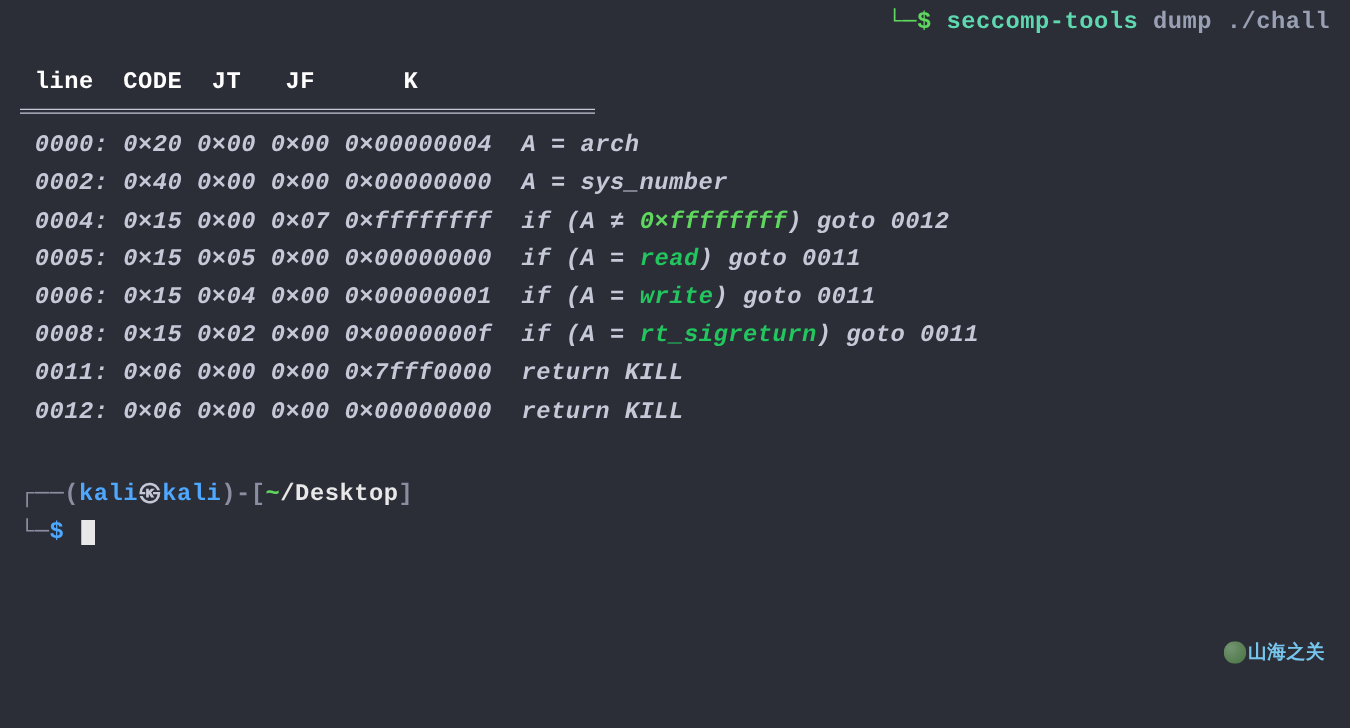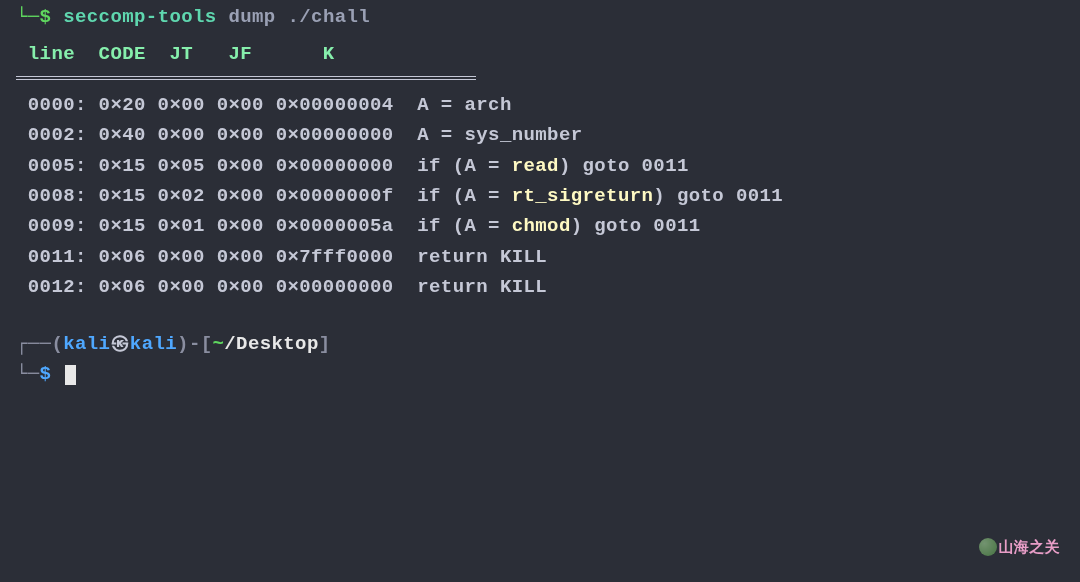--- a/index.html
+++ b/index.html
@@ -10,55 +10,55 @@
       font-weight: bold;
       color: #c5c8d6;
       padding: 2px 16px 10px 16px;
       width: 1080px;
       height: 582px;
       overflow: hidden;
       line-height: 1.6;
       letter-spacing: 0.4px;
       filter: blur(0.3px);
     }
-    .cmd-line { white-space: pre; margin-bottom: 0px; }
+    .cmd-line { white-space: pre; margin-bottom: 0px; text-align: right; }
     .prompt-arrow { color: #5fd75f; }
     .cmd-green { color: #5fd7af; }
     .cmd-gray { color: #9aa0b4; }
-    .header-row { white-space: pre; color: #86efac; margin-top: 7px; }
+    .header-row { white-space: pre; color: #ffffff; margin-top: 18px; }
     .divider {
       border: none;
       border-top: 4px double #c5c8d6;
       margin: 6px 0 10px 0;
       width: 460px;
     }
-    .dump-row { white-space: pre; color: #c5c8d6; }
+    .dump-row { white-space: pre; color: #c5c8d6; font-style: italic; }
     .hex-green { color: #5fd75f; }
-    .sym-name { color: #fef9c3; }
+    .sym-name { color: #22c55e; }
     .op { color: #c5c8d6; }
-    .prompt2 { margin-top: 26px; white-space: pre; }
+    .prompt2 { margin-top: 36px; white-space: pre; }
     .br-gray { color: #8a8ea0; }
     .user-blue { color: #4fa8ff; font-weight: bold; }
     .skull { color: #c5c8d6; }
     .path-white { color: #e8e8e8; font-weight: bold; }
     .tilde-green { color: #5fd75f; }
     .dollar { color: #4fa8ff; }
     .cursor {
       display: inline-block;
       width: 11px;
       height: 20px;
       background: #e8e8e8;
       vertical-align: text-bottom;
       margin-left: 2px;
     }
     .watermark {
       position: fixed;
       right: 20px;
-      bottom: 23px;
-      color: #f9a8d4;
+      bottom: 48px;
+      color: #7dd3fc;
       font-family: sans-serif;
       font-size: 15px;
       display: flex;
       align-items: center;
       gap: 1px;
       opacity: 0.92;
     }
     .wm-icon {
       width: 18px;
       height: 18px;
@@ -72,23 +72,24 @@
 
 <div class="cmd-line"><span class="prompt-arrow">└─$ </span><span class="cmd-green">seccomp-tools</span><span class="cmd-gray"> </span><span class="cmd-gray">dump ./chall</span></div>
 
 <div class="header-row"> line  CODE  JT   JF      K</div>
 
 <hr class="divider">
 
 <div id="rows">
     <div class="dump-row"><span> 0000: 0×20 0×00 0×00 0×00000004  </span><span>A = arch</span></div>
     <div class="dump-row"><span> 0002: 0×40 0×00 0×00 0×00000000  </span><span>A = sys_number</span></div>
+    <div class="dump-row"><span> 0004: 0×15 0×00 0×07 0×ffffffff  </span><span>if (A </span><span class="op">≠</span><span> </span><span class="hex-green">0×ffffffff</span><span>) goto 0012</span></div>
     <div class="dump-row"><span> 0005: 0×15 0×05 0×00 0×00000000  </span><span>if (A </span><span class="op">=</span><span> </span><span class="sym-name">read</span><span>) goto 0011</span></div>
+    <div class="dump-row"><span> 0006: 0×15 0×04 0×00 0×00000001  </span><span>if (A </span><span class="op">=</span><span> </span><span class="sym-name">write</span><span>) goto 0011</span></div>
     <div class="dump-row"><span> 0008: 0×15 0×02 0×00 0×0000000f  </span><span>if (A </span><span class="op">=</span><span> </span><span class="sym-name">rt_sigreturn</span><span>) goto 0011</span></div>
-    <div class="dump-row"><span> 0009: 0×15 0×01 0×00 0×0000005a  </span><span>if (A </span><span class="op">=</span><span> </span><span class="sym-name">chmod</span><span>) goto 0011</span></div>
     <div class="dump-row"><span> 0011: 0×06 0×00 0×00 0×7fff0000  </span><span>return KILL</span></div>
     <div class="dump-row"><span> 0012: 0×06 0×00 0×00 0×00000000  </span><span>return KILL</span></div>
   </div>
 
 <div class="prompt2"><span class="br-gray">┌──(</span><span class="user-blue">kali</span><span class="skull">㉿</span><span class="user-blue">kali</span><span class="br-gray">)</span><span class="br-gray">-[</span><span class="tilde-green">~</span><span class="path-white">/Desktop</span><span class="br-gray">]</span>
 <span class="br-gray">└─</span><span class="dollar">$</span> <span class="cursor"></span></div>
 
 <div class="watermark">
   <span class="wm-icon"></span>
   <span>山海之关</span>

